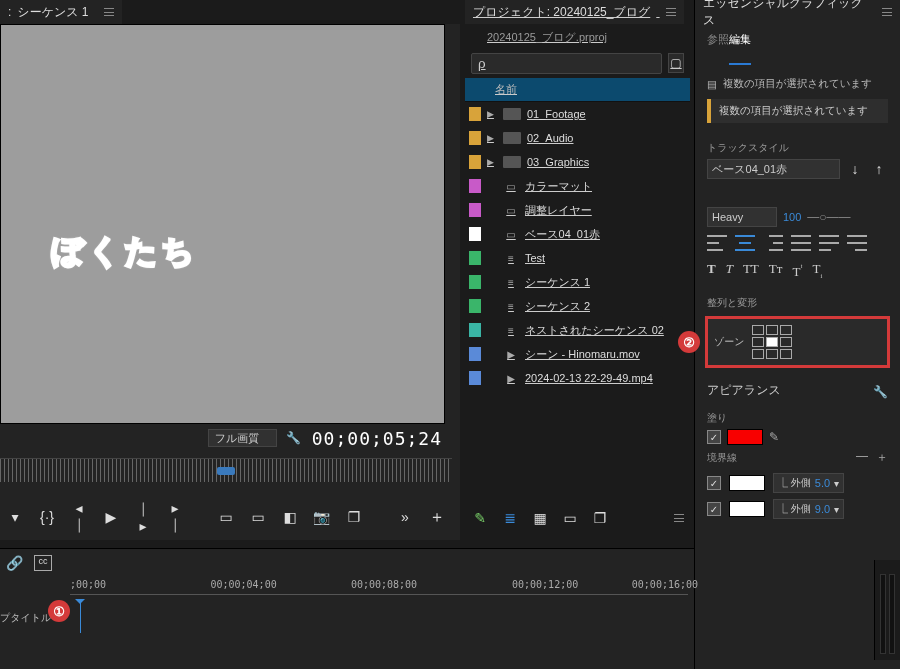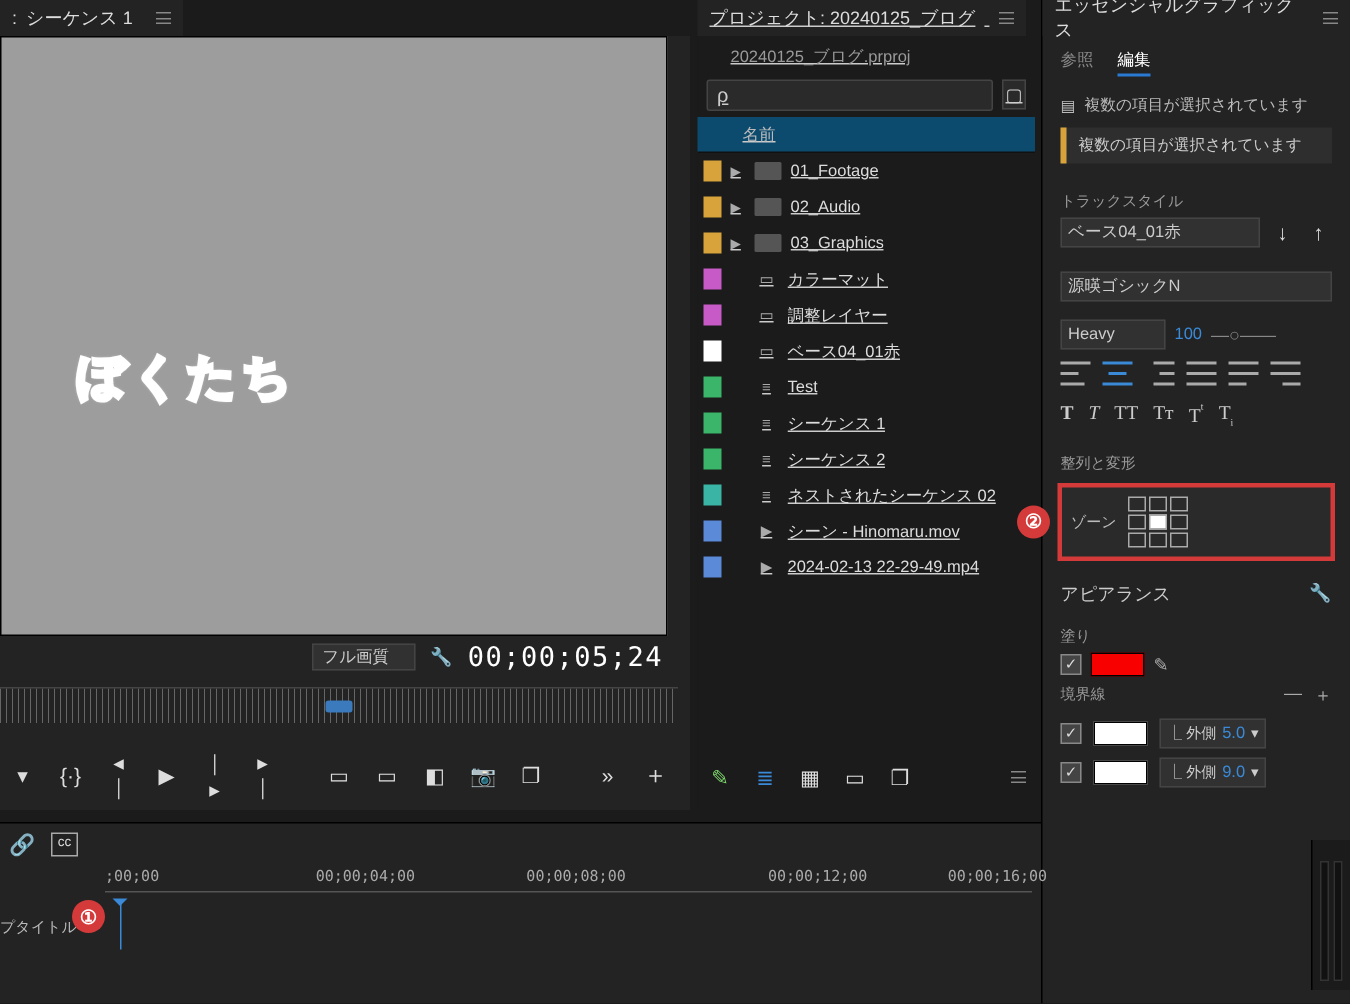--- a/index.html
+++ b/index.html
@@ -52,22 +52,22 @@
   .filler { width:10px;}
   .pi { width:16px; height:14px; display:flex;align-items:center;justify-content:center;color:#aaa;font-size:10px;}
   .pi.folder{background:#555;border-radius:1px;width:18px;height:12px;}
   .proj-name{color:#ddd;font-size:11px; white-space:nowrap; overflow:hidden;}
   #proj-footer { position:absolute; left:0; right:0; bottom:8px; height:28px; display:flex; align-items:center; justify-content:space-between; padding:0 6px;}
   #proj-footer .group{display:flex;gap:12px;align-items:center;}
 
   
   #eg-panel { position:absolute; left:694px; top:0; width:206px; height:669px; background:#232323; border-left:1px solid #000;}
   #eg-tab { height:24px; display:flex; background:#0369a1;}
-  #eg-tabs2 { display:flex; gap:16px; padding:8px 12px; font-size:11px;}
-  #eg-tabs2 .t { color:#888;} #eg-tabs2 .t.active{color:#fff;border-bottom:2px solid #2a7ad4;padding-bottom:2px;}
+  #eg-tabs2 { display:flex; gap:0; padding:8px 12px; font-size:11px;}
+  #eg-tabs2 .t { color:#888;} #eg-tabs2 .t.active{color:#fff;border-bottom:2px solid #2a7ad4;padding-bottom:16px;}
   .eg-section { padding:8px 12px; }
   .eg-label { font-size:10px; color:#999; margin:6px 0 4px;}
   .eg-warn-row { display:flex; gap:6px; align-items:center; color:#bbb; font-size:10.5px; padding:4px 12px;}
   .eg-warn-box { background:#2e2e2e; padding:5px 8px; font-size:10.5px; margin:4px 12px; border-left:4px solid #d8a33a;}
   .eg-select { width:100%; background:#313131; border:1px solid #444; color:#ccc; font-size:11px; padding:3px 4px; appearance:none;}
   .eg-row { display:flex; gap:6px; align-items:center; margin:4px 12px;}
   .eg-num { color:#3a8ad8; font-size:11px; }
   .align-row { display:flex; gap:8px; padding:4px 12px; }
   .abox{width:20px;height:16px;display:flex;flex-direction:column;justify-content:space-between;}
   .abox span{height:2px;background:#aaa;display:block;}
@@ -75,21 +75,21 @@
   .abox.c span:nth-child(2){width:60%;margin:0 auto;}
   .abox.r span{margin-left:auto;width:70%;} .abox.r span:nth-child(2){width:50%;}
   .trow { display:flex; gap:10px; padding:6px 12px; font-size:13px; color:#ccc;}
   .tbtn { font-family:"Times New Roman",serif;}
   #zone-block { position:relative; margin:6px 10px; border:3px solid #d43a3a; padding:6px 6px; display:flex; align-items:center; gap:8px; background:#2a2a2a;}
   #zone-grid { display:grid; grid-template-columns:repeat(3,12px); gap:2px;}
   #zone-grid span{width:12px;height:10px;border:1px solid #aaa;}
   #zone-grid span.fill{background:#fff;}
   #badge2 { position:absolute; left:-30px; top:50%; transform:translateY(-50%); width:22px;height:22px;border-radius:50%;background:#d43a3a;color:#fff;display:flex;align-items:center;justify-content:center;font-weight:bold;font-size:13px;}
   .move-icon{color:#ccc;}
-  #appearance-head{display:flex;justify-content:space-between;align-items:flex-start;padding:6px 12px;}
+  #appearance-head{display:flex;justify-content:space-between;align-items:flex-end;padding:6px 12px;}
   .chk{width:14px;height:14px;border:1px solid #888;background:#444;display:inline-flex;align-items:center;justify-content:center;color:#ddd;font-size:10px;}
   .swatch{width:36px;height:16px;display:inline-block;border:1px solid #000;}
   .sw-red{background:#f80000;} .sw-white{background:#fff;}
   .edrop{color:#aaa;}
   #stroke-rows .srow{display:flex;align-items:center;gap:8px;padding:3px 12px;}
   .stroke-sel{background:#313131;border:1px solid #444;color:#ccc;font-size:10px;padding:2px 4px;display:flex;align-items:center;gap:4px;}
   .plusminus{display:flex;gap:8px;color:#aaa;}
 
   
   #timeline { position:absolute; left:0; top:548px; width:694px; height:121px; background:#232323; border-top:1px solid #000;}
@@ -268,21 +268,20 @@
   <div class="eg-section">
     <div class="eg-label">トラックスタイル</div>
     <div style="display:flex;gap:6px;align-items:center;">
       <select class="eg-select caret" style="flex:1"><option>ベース04_01赤</option></select>
       <span class="ticon">↓</span>
       <span class="ticon">↑</span>
     </div>
   </div>
 
   <div class="eg-section">
-    <select class="eg-select caret"><option>源暎ゴシックN</option></select>
   </div>
   <div class="eg-row">
     <select class="eg-select caret" style="width:70px"><option>Heavy</option></select>
     <span class="eg-num">100</span>
     <span style="color:#888">—○——</span>
   </div>
 
   <div class="align-row">
     <div class="abox">
         <span></span>

